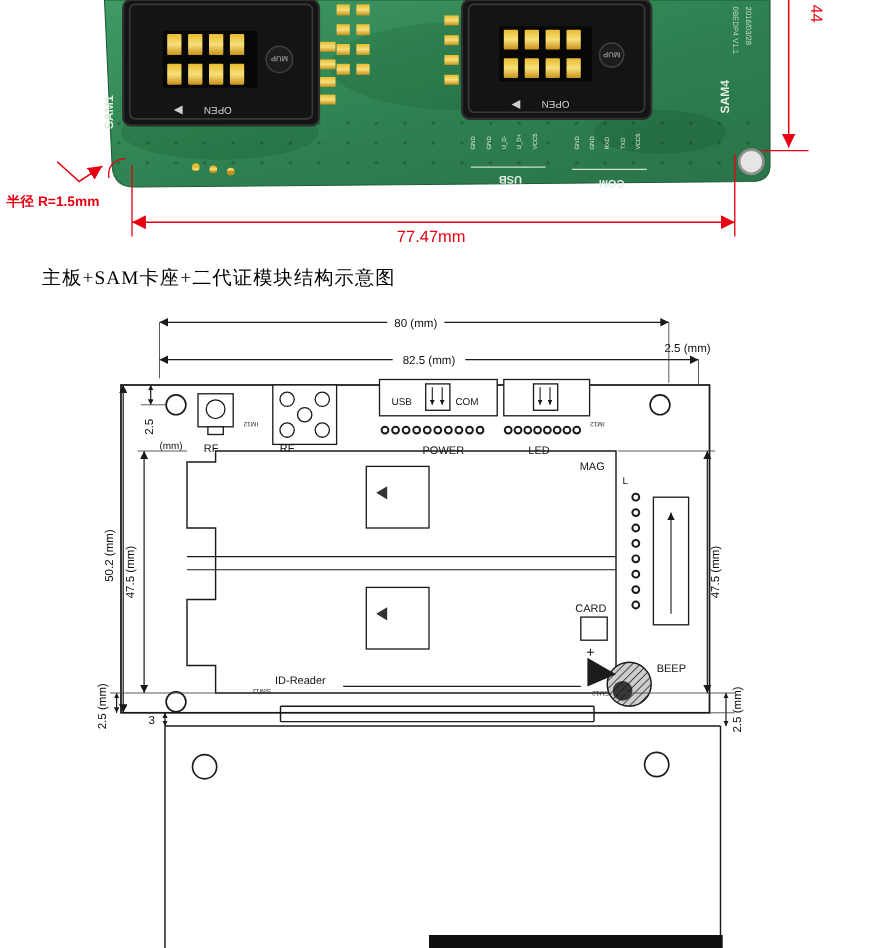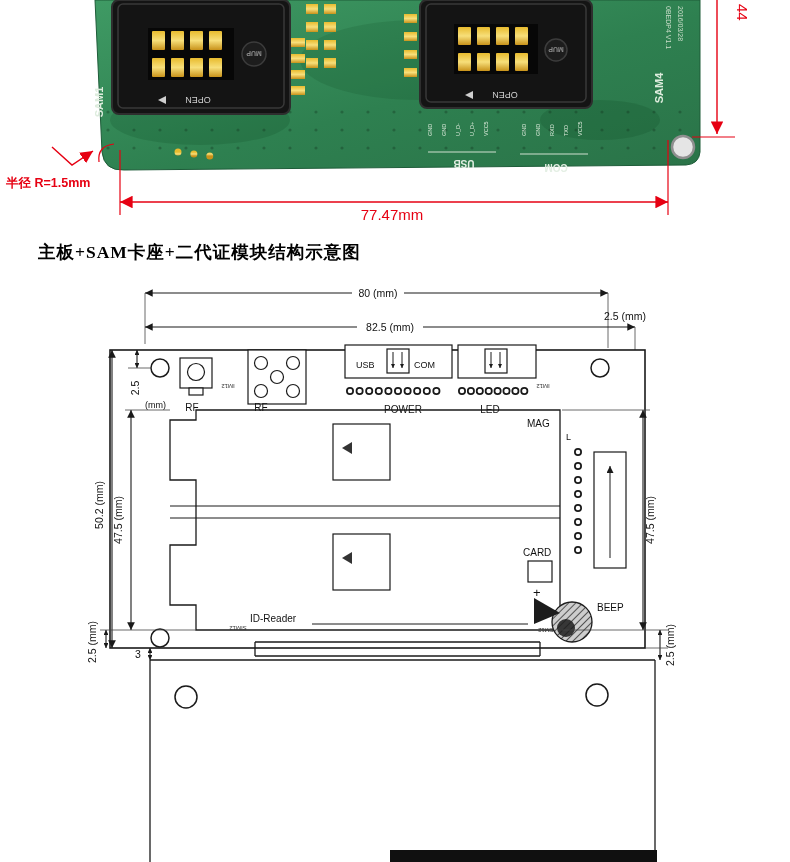--- a/index.html
+++ b/index.html
@@ -2,21 +2,21 @@
 <html><head>
 <meta charset="utf-8">
 <style>
   html,body{margin:0;padding:0;background:#fff;}
   .page{position:relative;width:790px;height:862px;background:#fff;overflow:hidden;
         font-family:"Liberation Sans",sans-serif;}
   .abs{position:absolute;}
   #photo-svg{left:0;top:0;}
   #dwg-svg{left:0;top:280px;}
   .title{position:absolute;left:38px;top:240px;font-family:"Liberation Serif",serif;
-         font-weight:700;font-size:17.5px;color:#000;letter-spacing:1px;white-space:nowrap;}
+         font-weight:400;font-size:17.5px;color:#000;letter-spacing:1px;white-space:nowrap;}
   
   .dim{stroke:#1a1a1a;stroke-width:1.1;fill:none;}
   .ext{stroke:#444;stroke-width:0.8;fill:none;}
   .thin{stroke:#1a1a1a;stroke-width:1;fill:none;}
   .outline{fill:#fff;stroke:#1a1a1a;stroke-width:1.6;}
   .outline2{fill:none;stroke:#1a1a1a;stroke-width:1.3;}
   .part{fill:#fff;stroke:#1a1a1a;stroke-width:1.2;}
   .hole{fill:#fff;stroke:#1a1a1a;stroke-width:1.5;}
   .padrow{fill:none;stroke:#1a1a1a;stroke-width:8;stroke-linecap:round;}
   .padrow2{fill:none;stroke:#fff;stroke-width:4.5;stroke-linecap:round;}

